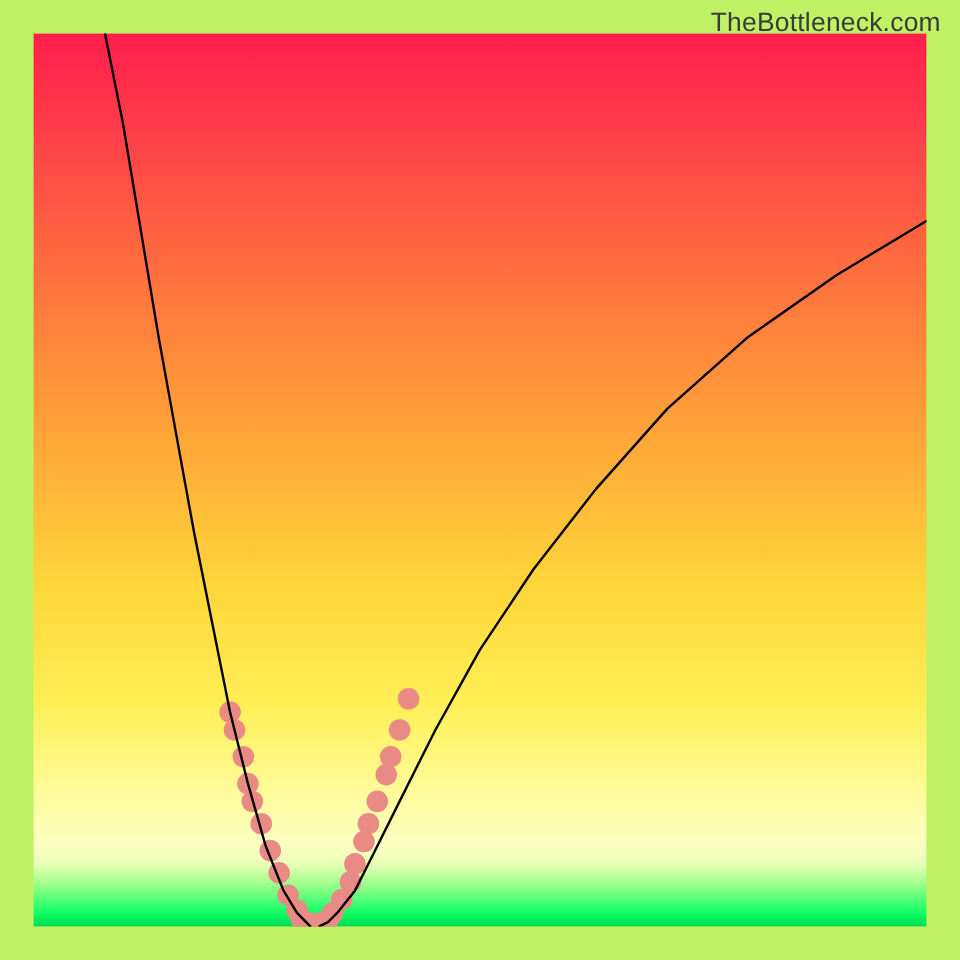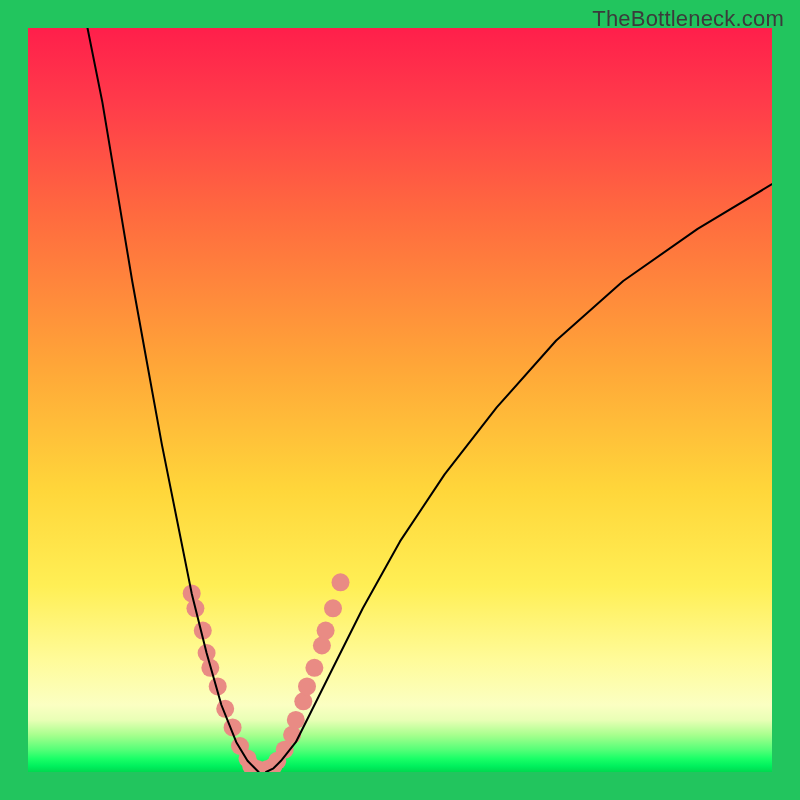--- a/index.html
+++ b/index.html
@@ -8,21 +8,21 @@
     width: 800px;
     height: 800px;
     overflow: hidden;
     background: #000;
     font-family: Arial, Helvetica, sans-serif;
   }
   .frame {
     position: absolute;
     left: 0; top: 0;
     width: 800px; height: 800px;
-    background: #22c55e;
+    background: #bef264;
     text-align: right;
   }
   .plot {
     position: absolute;
     left: 28px;
     top: 28px;
     width: 744px;
     height: 744px;
     
     background: linear-gradient(to bottom,

